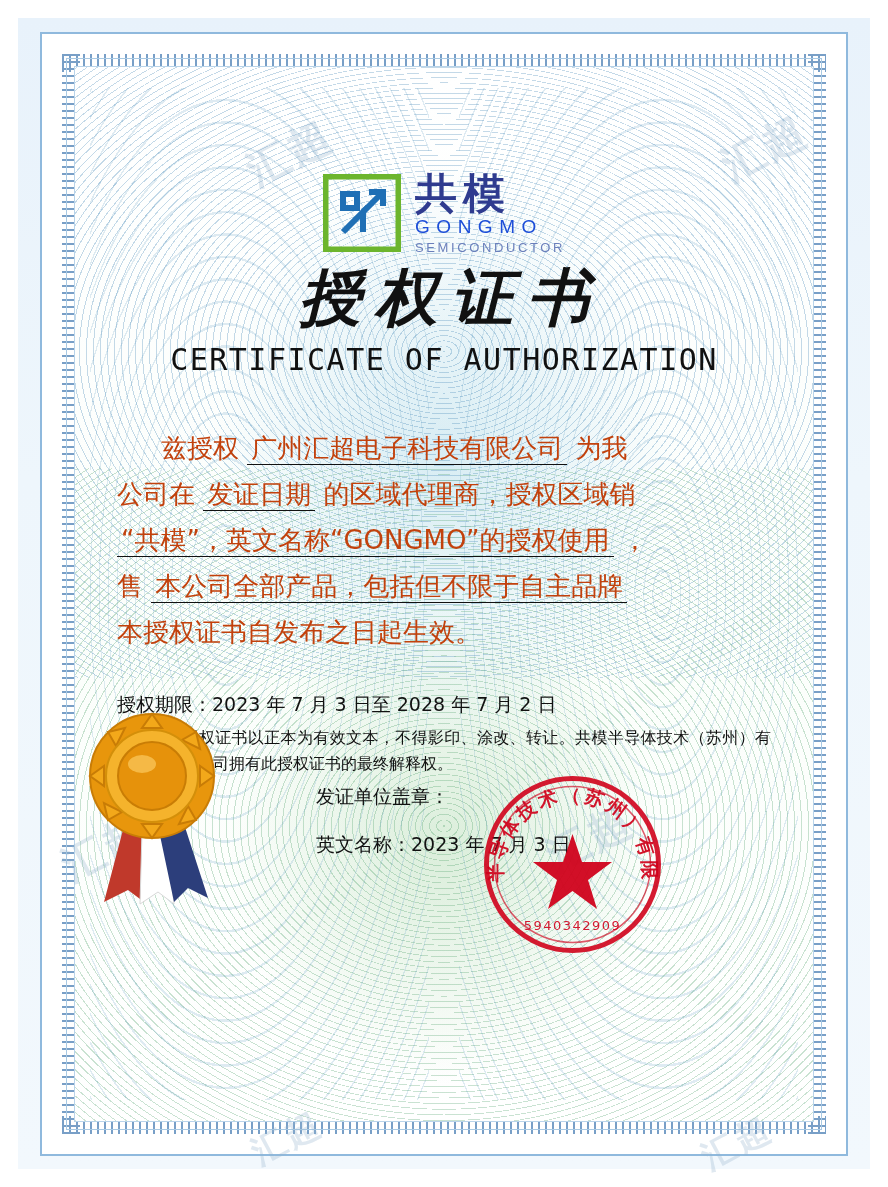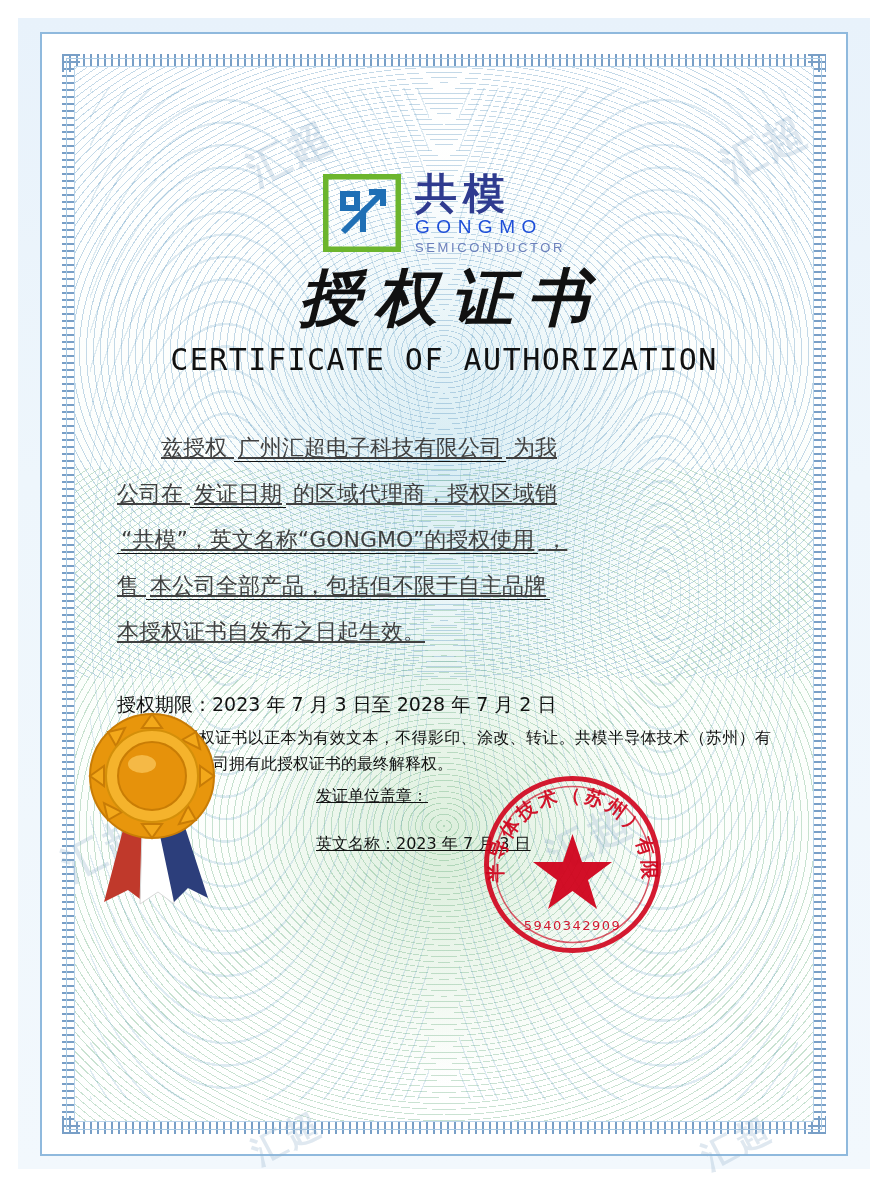--- a/index.html
+++ b/index.html
@@ -192,26 +192,25 @@
     text-align: center;
     font-size: 30px;
     letter-spacing: 1.5px;
     color: #111111;
     font-family: "DejaVu Sans Mono", monospace;
   }
 
   .body-block {
     margin-top: 48px;
     padding: 0 22px 0 22px;
-    font-size: 22px;
+    font-size: 26px;
     line-height: 46px;
-    color: #404040;
+    color: #c2410c;
     font-family: "DejaVu Sans", sans-serif;
     text-align: justify;
-    text-decoration: underline;
   }
   .body-block p { margin: 0; }
   .p1 { text-indent: 44px; }
   .ul {
     border-bottom: 1.5px solid #111;
     padding: 0 4px 1px 4px;
   }
 
   .terms {
     margin-top: 34px;
@@ -229,24 +228,23 @@
     line-height: 26px;
     text-align: justify;
   }
 
   .sign-area {
     position: absolute;
     left: 316px;
     top: 772px;
     width: 330px;
     font-family: "DejaVu Sans", sans-serif;
-    font-size: 16px;
+    font-size: 19px;
     line-height: 48px;
     color: #111111;
-    text-decoration: underline;
   }
 
   
   .medal {
     position: absolute;
     left: 62px; top: 706px;
     width: 180px; height: 200px;
   }
 
   

